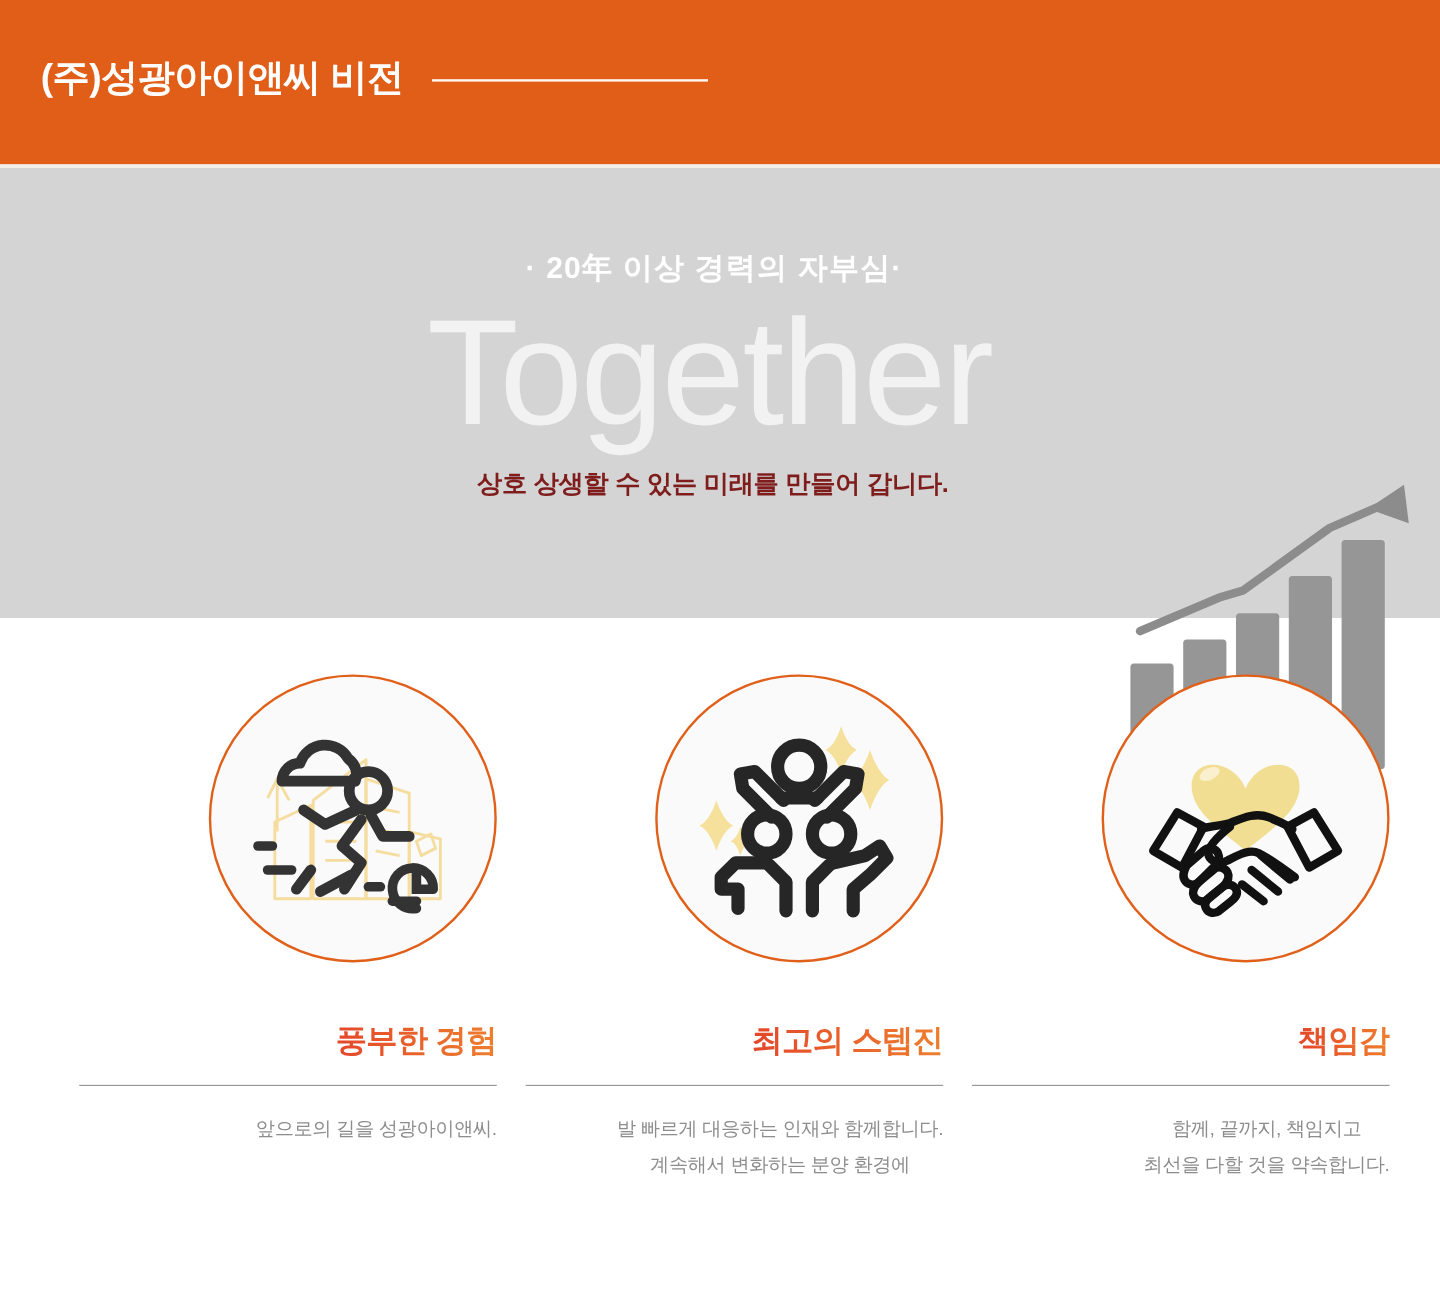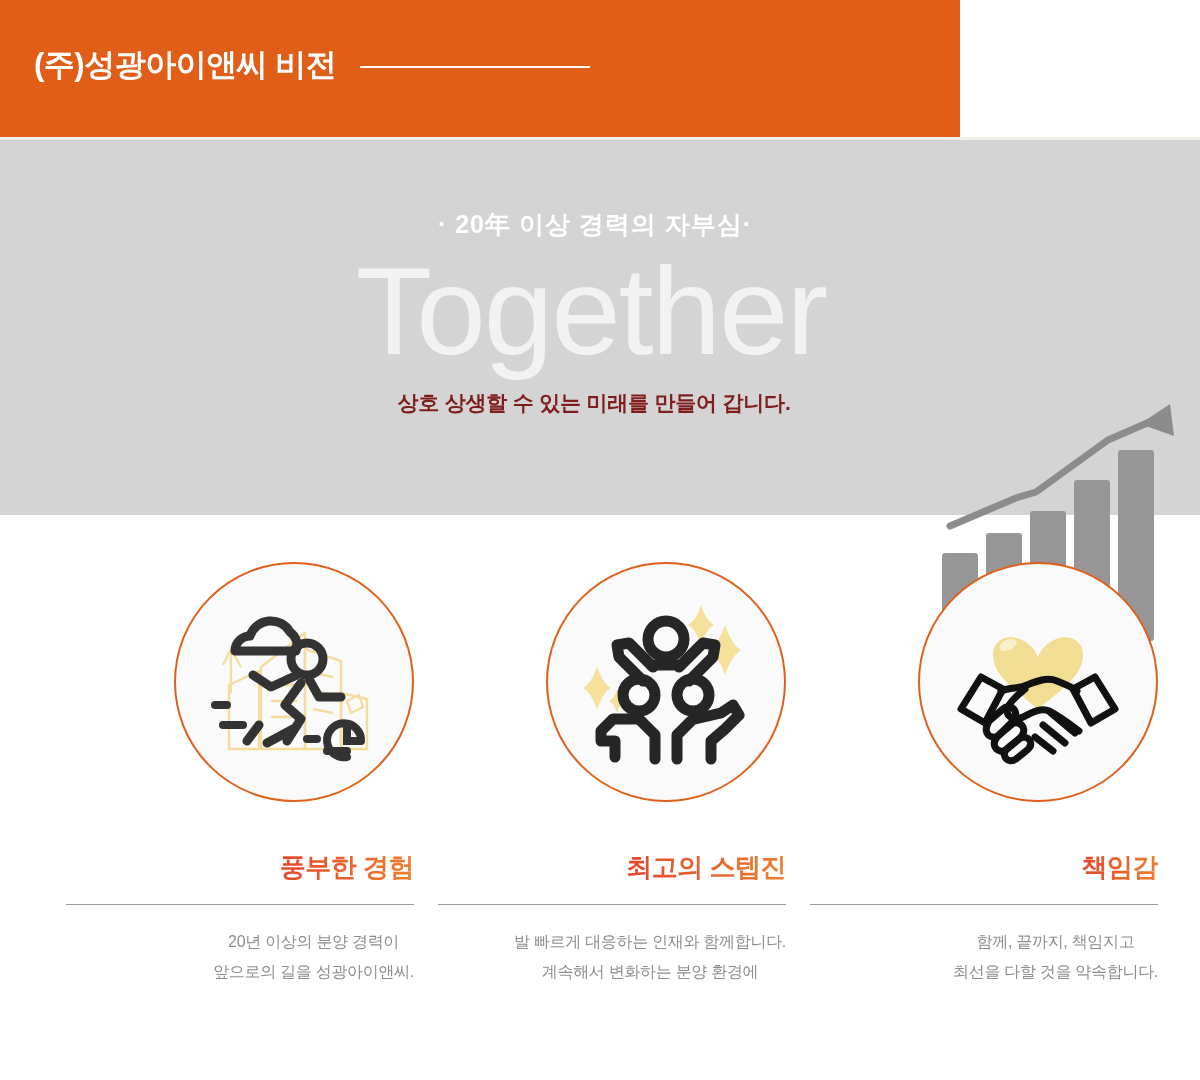--- a/index.html
+++ b/index.html
@@ -6,21 +6,21 @@
   html, body {
     width:1200px; height:1080px;
     background:#ffffff;
     font-family:"Liberation Sans", sans-serif;
     overflow:hidden;
   }
   .page { position:relative; width:1200px; height:1080px; background:#fff; }
 
   
   .header {
-    position:absolute; left:0; top:0; width:960px; height:137px;
+    position:absolute; left:0; top:0; width:1200px; height:137px;
     background:#E05E18;
   }
   .header-inner {
     position:absolute; left:34px; top:48px;
     display:flex; align-items:center; gap:24px;
   }
   .header-title {
     font-size:31px; font-weight:700; color:#ffffff;
     letter-spacing:-0.5px; white-space:nowrap;
     line-height:1.1;
@@ -176,21 +176,20 @@
           </g>
 
           <g fill="none" stroke="#333333" stroke-width="8" stroke-linecap="round">
             <path d="M160,152 a17,17 0 1 0 -14,16 M146,136 L146,152 L160,152"></path>
           </g>
         </svg>
       </div>
       <div class="card-title">풍부한 경험</div>
       <div class="card-divider"></div>
       <div class="card-desc">
-        <div>20년 이상의 분양 경력이</div>
         <div>앞으로의 길을 성광아이앤씨.</div>
       </div>
     </div>
 
     <div class="card">
       <div class="icon-circle">
         <svg width="186" height="186" viewBox="0 0 186 186">
 
           <g fill="#F5E09C">
             <path d="M128,16 q5,16 13,20 q-8,4 -13,20 q-5,-16 -13,-20 q8,-4 13,-20 Z"></path>

